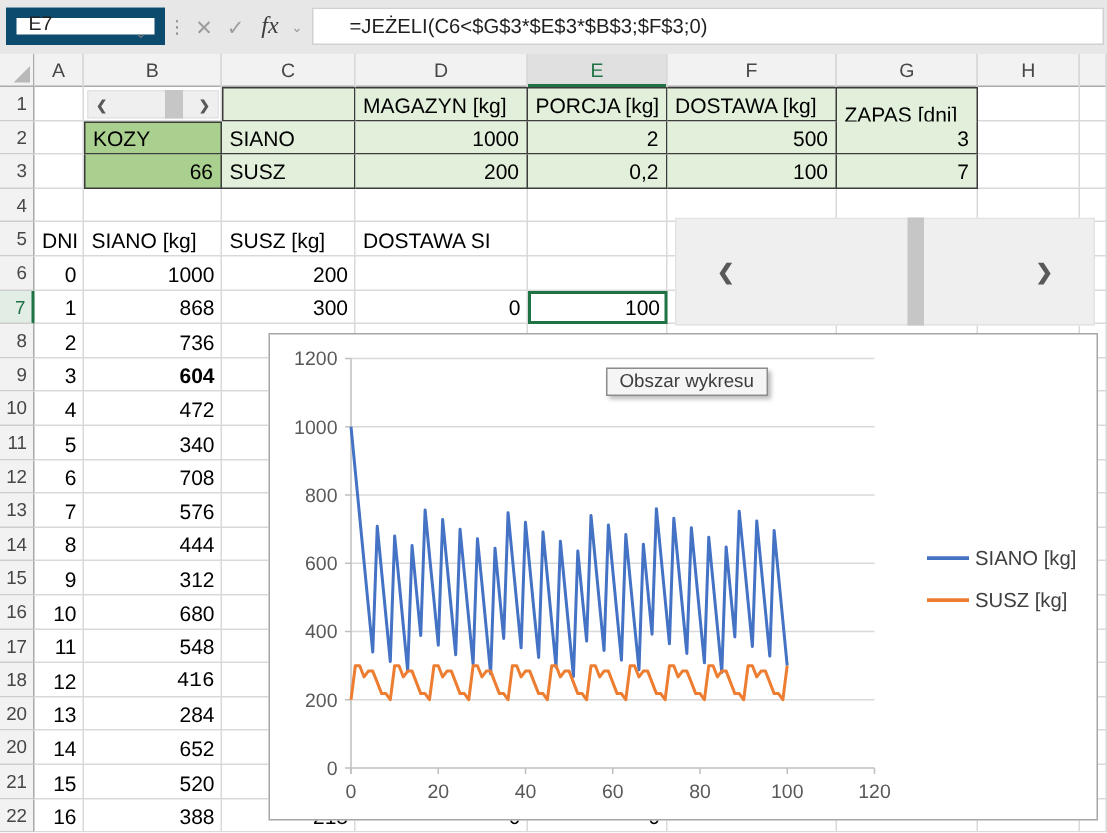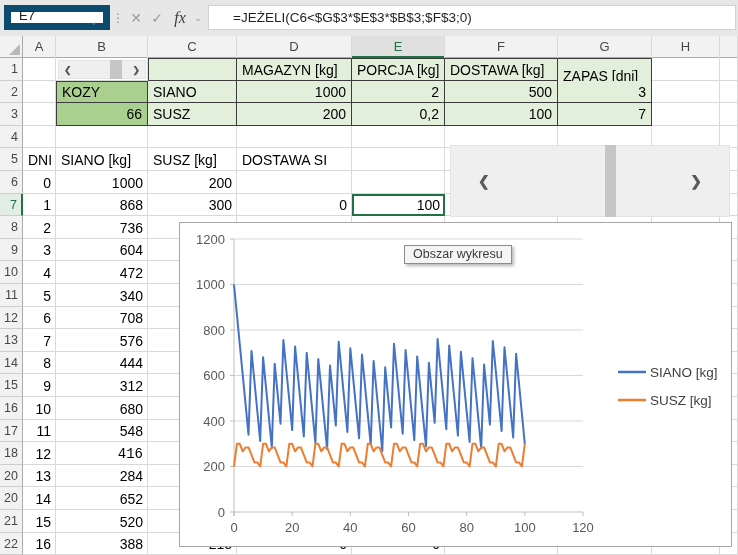--- a/index.html
+++ b/index.html
@@ -177,21 +177,21 @@
       <div class="cell num" style="left: 56px; width: 92px; top: 171px; height: 23px;">1000</div>
       <div class="cell num" style="left: 148px; width: 89px; top: 171px; height: 23px;">200</div>
       <div class="cell num" style="left: 23px; width: 33px; top: 194px; height: 22px;">1</div>
       <div class="cell num" style="left: 56px; width: 92px; top: 194px; height: 22px;">868</div>
       <div class="cell num" style="left: 148px; width: 89px; top: 194px; height: 22px;">300</div>
       <div class="cell num" style="left: 237px; width: 115px; top: 194px; height: 22px;">0</div>
       <div class="cell num" style="left: 352px; width: 93px; top: 194px; height: 22px;">100</div>
       <div class="cell num" style="left: 23px; width: 33px; top: 216px; height: 23px;">2</div>
       <div class="cell num" style="left: 56px; width: 92px; top: 216px; height: 23px;">736</div>
       <div class="cell num" style="left: 23px; width: 33px; top: 239px; height: 22px;">3</div>
-      <div class="cell num" style="left: 56px; width: 92px; top: 239px; height: 22px;">604</div>
+      <div class="cell num" style="left: 56px; width: 92px; top: 239px; height: 22px; font-weight: bold;">604</div>
       <div class="cell num" style="left: 23px; width: 33px; top: 261px; height: 23px;">4</div>
       <div class="cell num" style="left: 56px; width: 92px; top: 261px; height: 23px;">472</div>
       <div class="cell num" style="left: 23px; width: 33px; top: 284px; height: 23px;">5</div>
       <div class="cell num" style="left: 56px; width: 92px; top: 284px; height: 23px;">340</div>
       <div class="cell num" style="left: 23px; width: 33px; top: 307px; height: 22px;">6</div>
       <div class="cell num" style="left: 56px; width: 92px; top: 307px; height: 22px;">708</div>
       <div class="cell num" style="left: 23px; width: 33px; top: 329px; height: 23px;">7</div>
       <div class="cell num" style="left: 56px; width: 92px; top: 329px; height: 23px;">576</div>
       <div class="cell num" style="left: 23px; width: 33px; top: 352px; height: 22px;">8</div>
       <div class="cell num" style="left: 56px; width: 92px; top: 352px; height: 22px;">444</div>

